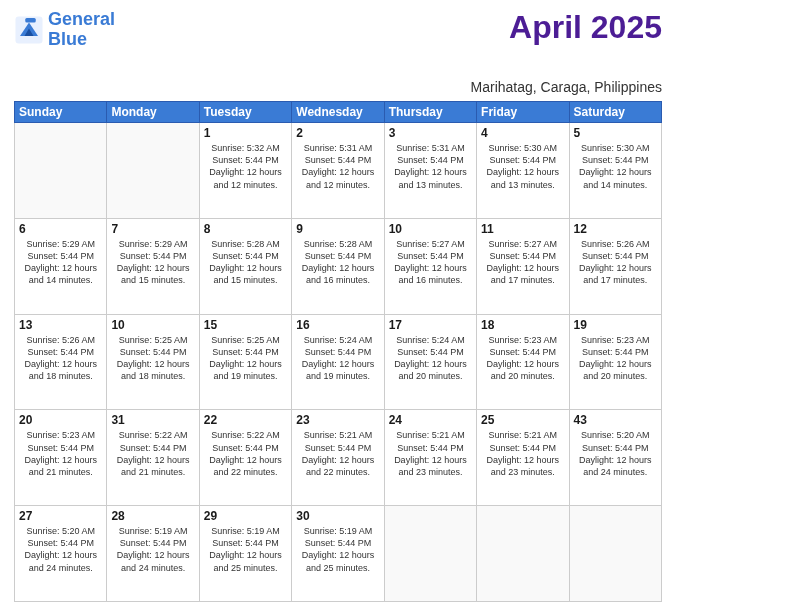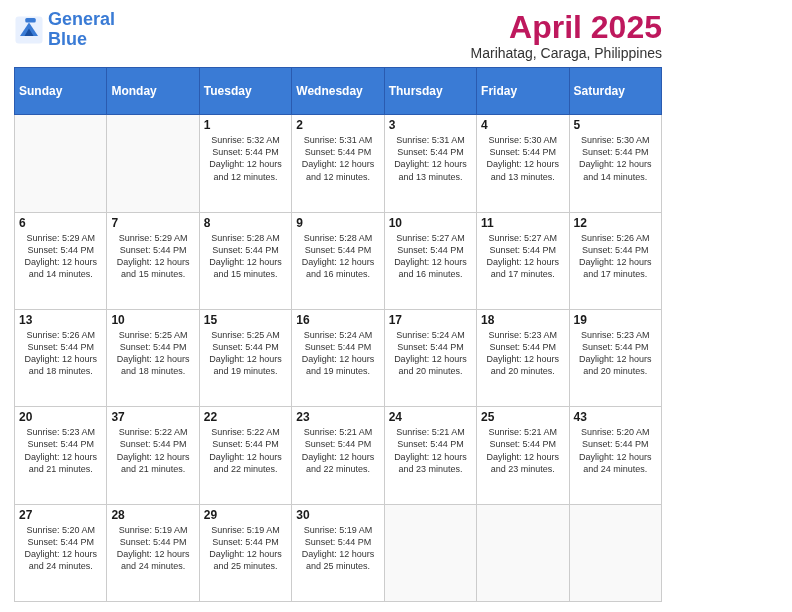--- a/index.html
+++ b/index.html
@@ -40,39 +40,40 @@
     .logo-icon {
       width: 30px;
       height: 30px;
     }
     .title-block {
       text-align: right;
     }
     .main-title {
       font-size: 32px;
       font-weight: bold;
-      color: #be185d;
+      color: #4c1d95;
       line-height: 1.1;
     }
     .subtitle {
       font-size: 14px;
       color: #333;
+      margin-top: 34px;
     }
     .calendar {
       flex: 1;
       border-collapse: collapse;
       width: 100%;
       table-layout: fixed;
     }
     .calendar th {
       background: #3a7bd5;
       color: #fff;
       font-size: 12px;
       font-weight: bold;
-      padding: 16px 4px;
+      padding: 3px 4px;
       text-align: left;
       border: 1px solid #2a5bb0;
     }
     .calendar td {
       border: 1px solid #ccc;
       vertical-align: top;
       padding: 3px 4px;
       font-size: 9.5px;
       color: #333;
       background: #fff;
@@ -294,21 +295,21 @@
         <tr>
           <td>
           <span class="day-number">20</span>
           <div class="day-info">
             <span>Sunrise: 5:23 AM</span><br>
             <span>Sunset: 5:44 PM</span><br>
             <span>Daylight: 12 hours and 21 minutes.</span>
           </div>
         </td>
           <td>
-          <span class="day-number">37</span>
+          <span class="day-number">31</span>
           <div class="day-info">
             <span>Sunrise: 5:22 AM</span><br>
             <span>Sunset: 5:44 PM</span><br>
             <span>Daylight: 12 hours and 21 minutes.</span>
           </div>
         </td>
           <td>
           <span class="day-number">22</span>
           <div class="day-info">
             <span>Sunrise: 5:22 AM</span><br>

